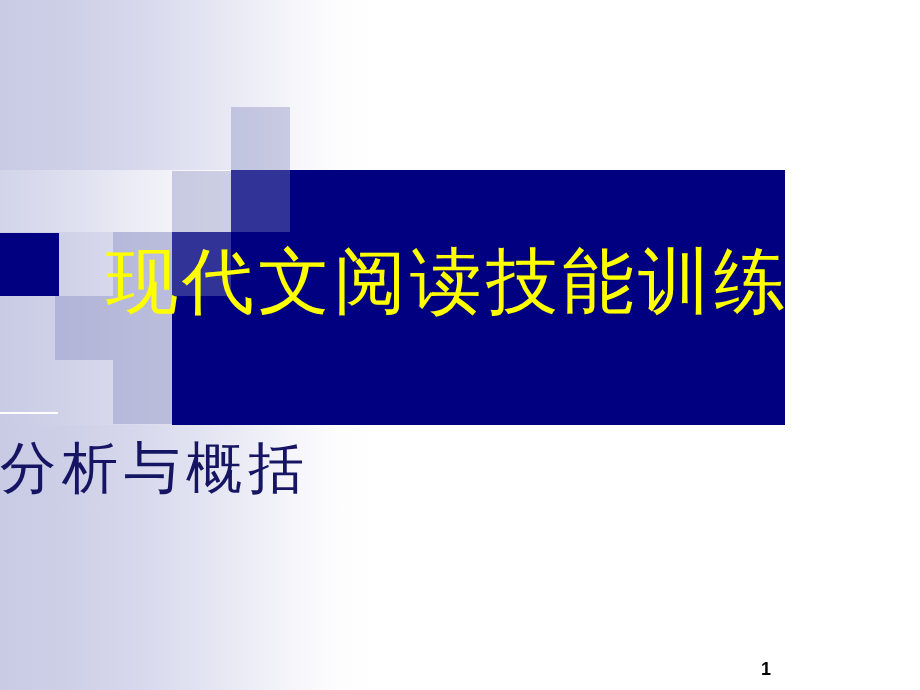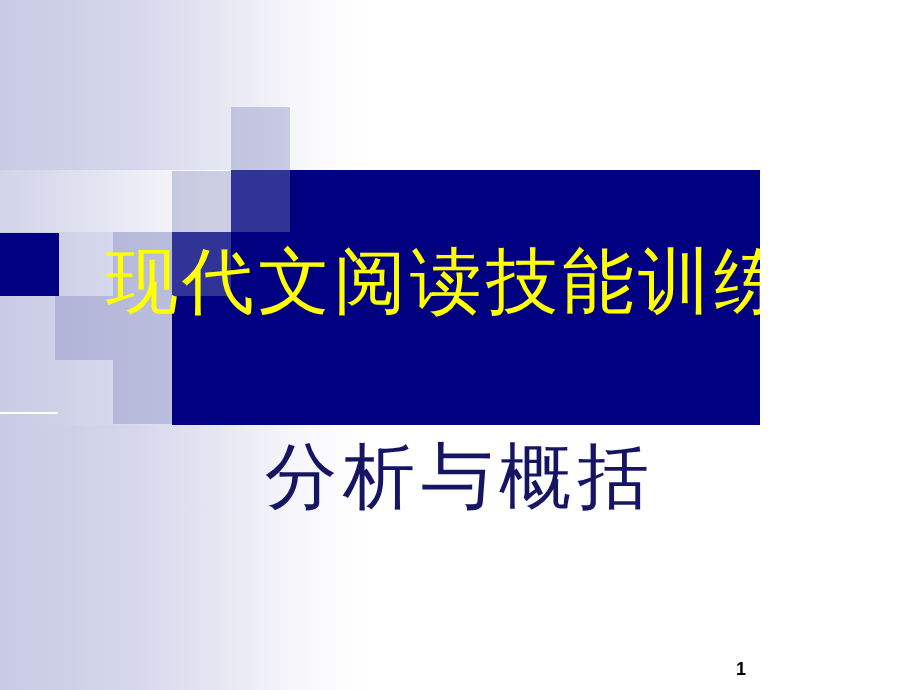--- a/index.html
+++ b/index.html
@@ -10,20 +10,21 @@
   body {
     font-family: "Liberation Sans", sans-serif;
   }
 
   #slide {
     position: relative;
     width: 760px;
     height: 690px;
     overflow: hidden;
     background: #8b5cf6;
+    padding-left: 25px;
   }
 
   
   .bg-gradient {
     position: absolute;
     left: 0; top: 0;
     width: 920px; height: 690px;
     background: linear-gradient(to right,
                 #c9cbe5 0px,
                 #cdcfe7 60px,
@@ -108,24 +109,24 @@
     letter-spacing: 4px;
     white-space: nowrap;
   }
 
   
   .subtitle {
     position: absolute;
     left: 0;
     top: 440px;
     width: 920px;
-    text-align: center;
+    text-align: left;
     color: #151563;
     font-family: "DejaVu Serif", "Liberation Serif", serif;
-    font-size: 72px;
+    font-size: 56px;
     font-weight: 400;
     line-height: 1.0;
     letter-spacing: 6px;
   }
 
   
   .page-number {
     position: absolute;
     right: 14px;
     bottom: 10px;

